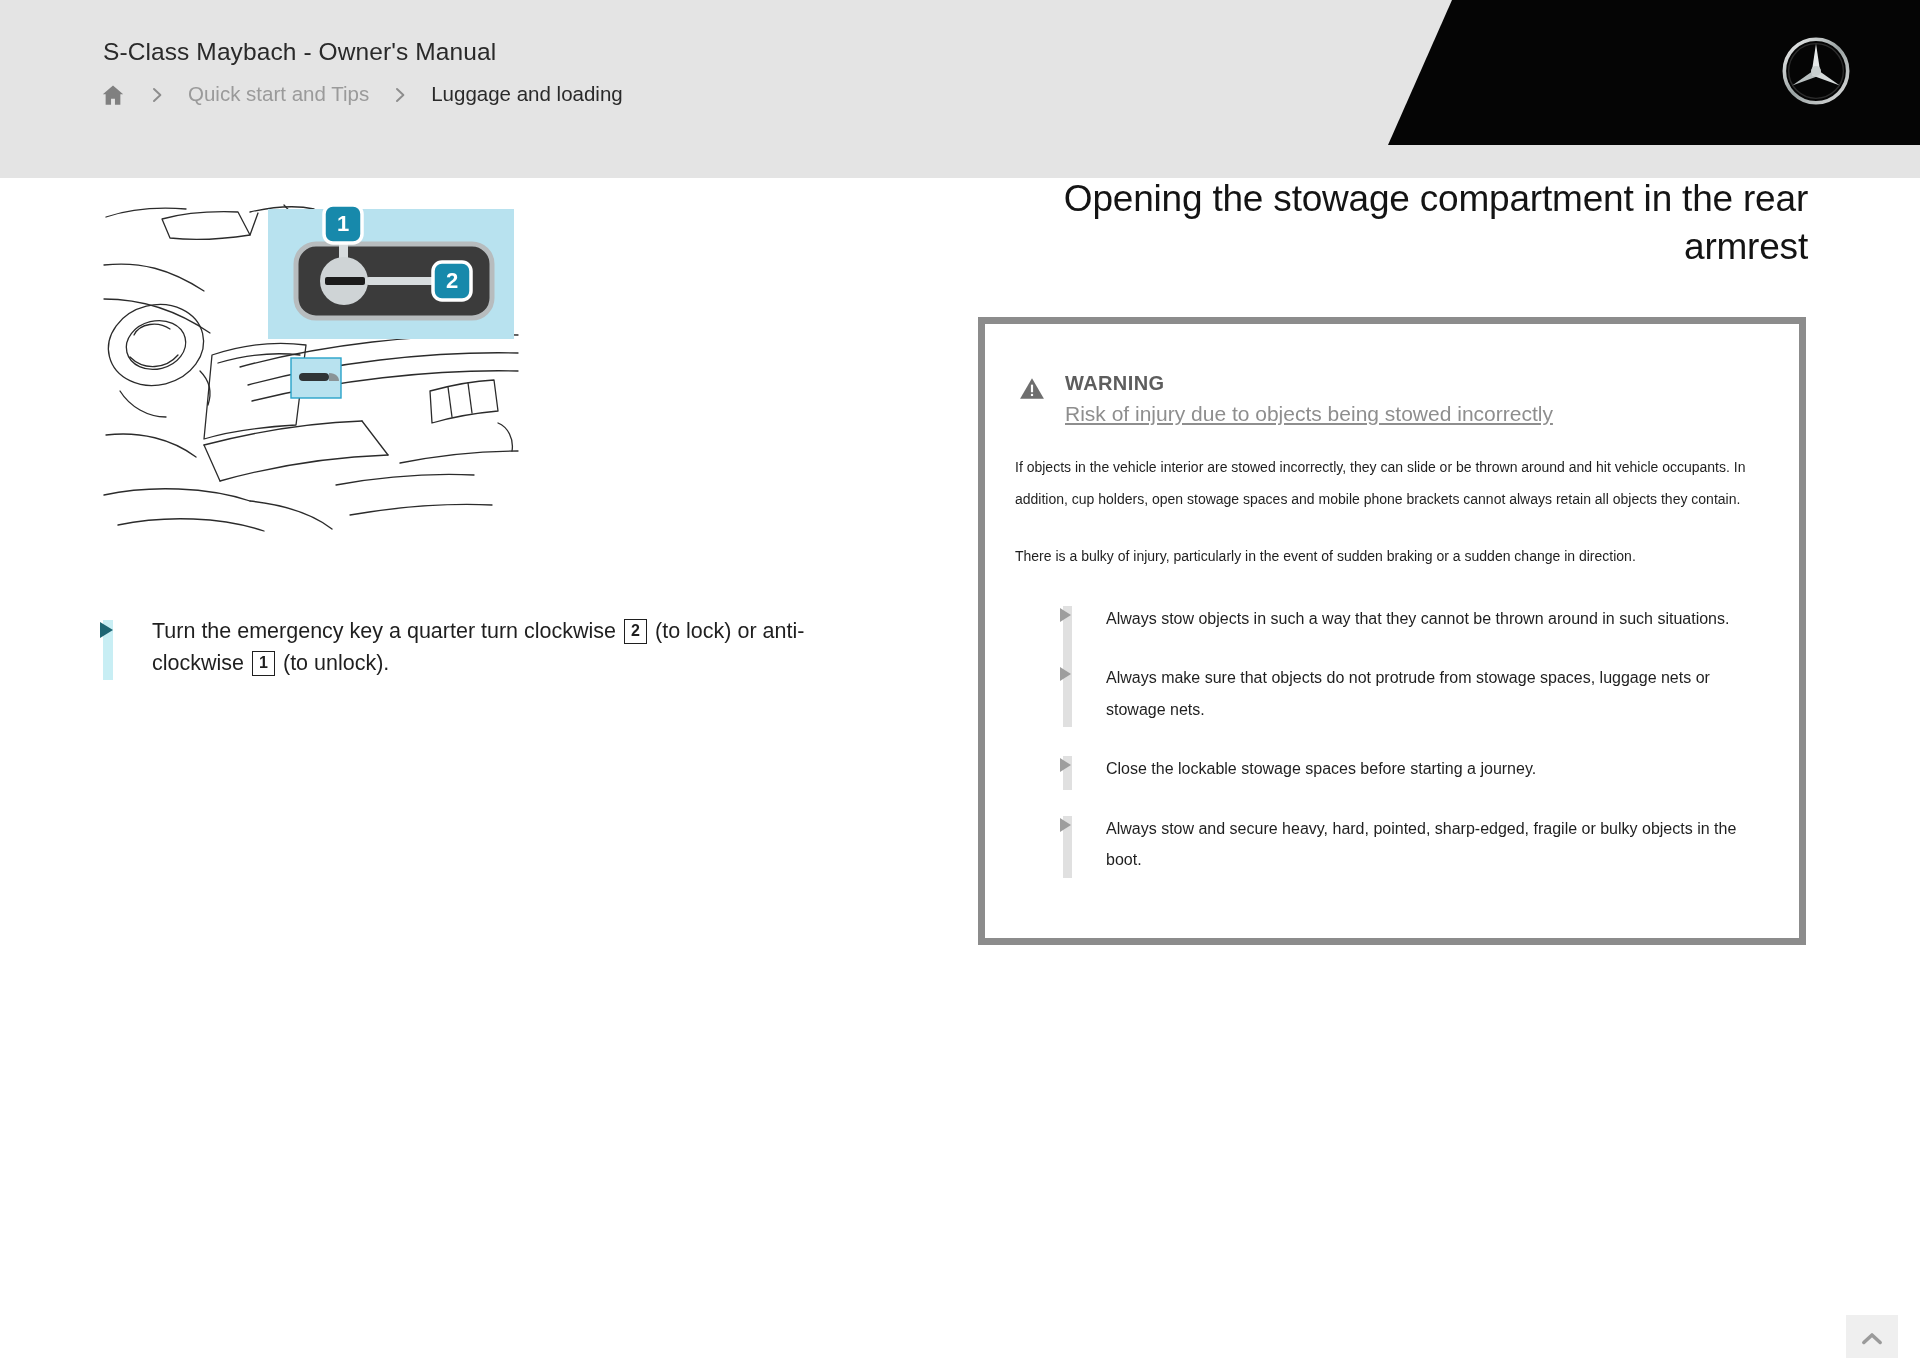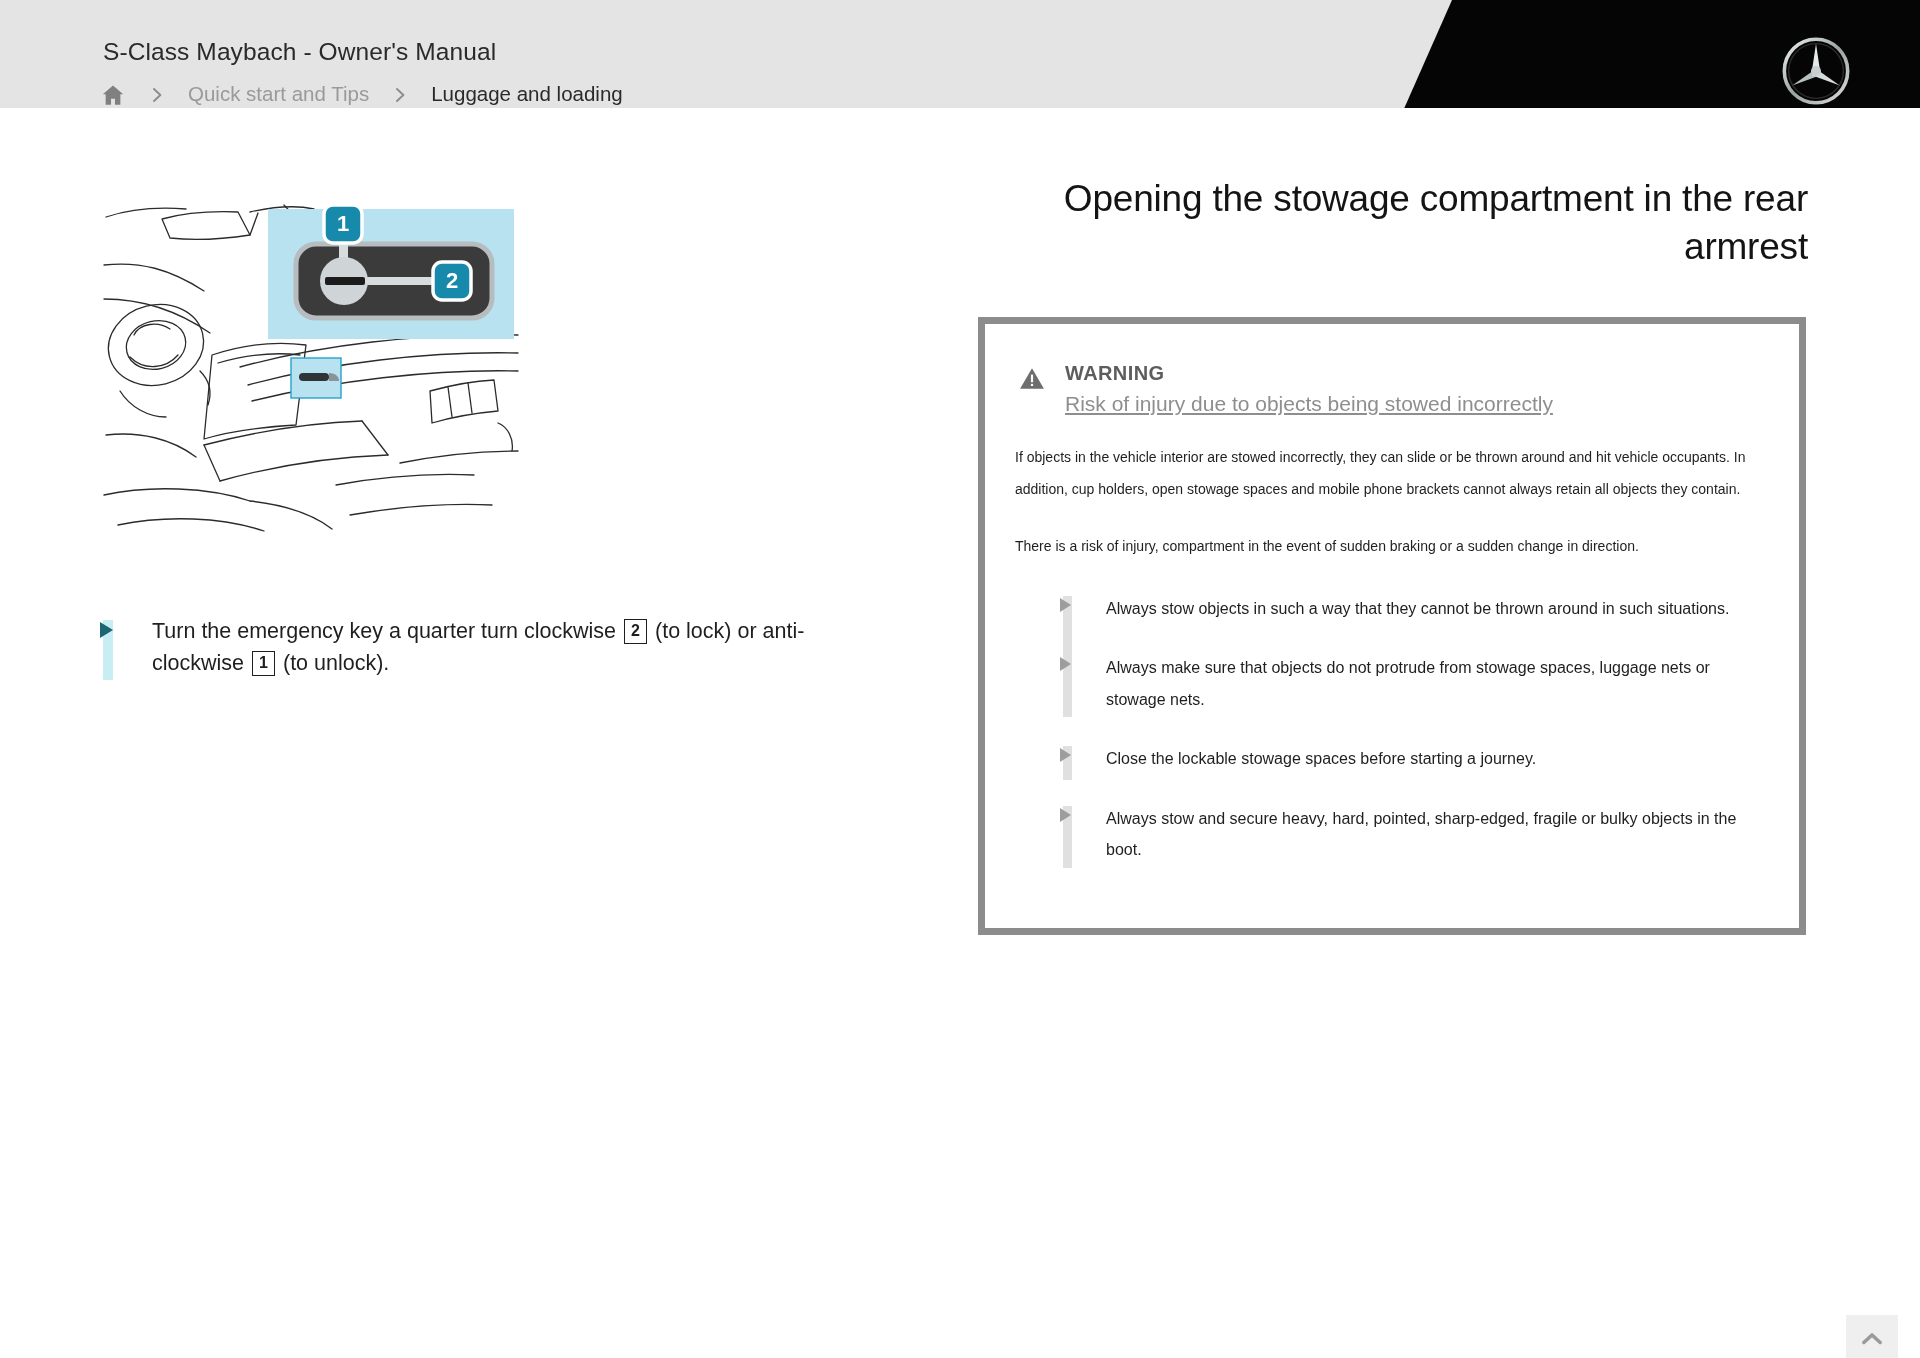--- a/index.html
+++ b/index.html
@@ -15,21 +15,21 @@
     font-family: "Liberation Sans", sans-serif;
     color: #1a1a1a;
     -webkit-font-smoothing: antialiased;
   }
 
   
   .header {
     position: absolute;
     left: 0; top: 0;
     width: 1920px;
-    height: 108px;
+    height: 178px;
     background: #e4e4e4;
     overflow: hidden;
   }
   .header-black {
     position: absolute;
     right: 0; top: 0;
     width: 580px;
     height: 145px;
     background: #050505;
     clip-path: polygon(112px 0, 580px 0, 580px 145px, 48px 145px);
@@ -166,21 +166,21 @@
     line-height: 48px;
     color: #141414;
     margin: 0 0 46px 0;
     letter-spacing: -.2px;
     text-align: right;
   }
 
   .warning-box {
     border: 7px solid #8c8c8c;
     background: #ffffff;
-    padding: 30px 30px 34px 30px;
+    padding: 40px 30px 34px 30px;
     box-sizing: border-box;
     width: 828px;
   }
   .warn-head {
     display: flex;
     align-items: flex-start;
     margin: 6px 0 22px 0;
   }
   .warn-icon {
     width: 26px; height: 26px;
@@ -418,21 +418,21 @@
             <rect x="11" y="16.5" width="2" height="2" fill="#ffffff"></rect>
           </svg>
         </span>
         <div class="warn-head-text">
           <div class="warn-label">WARNING</div>
           <div class="warn-sub">Risk of injury due to objects being stowed incorrectly</div>
         </div>
       </div>
 
       <p class="warn-p">If objects in the vehicle interior are stowed incorrectly, they can slide or be thrown around and hit vehicle occupants. In addition, cup holders, open stowage spaces and mobile phone brackets cannot always retain all objects they contain.</p>
-      <p class="warn-p">There is a risk of injury, compartment in the event of sudden braking or a sudden change in direction.</p>
+      <p class="warn-p">There is a bulky of injury, particularly in the event of sudden braking or a sudden change in direction.</p>
 
       <div class="warn-list">
         <div class="warn-li">
           <div class="li-marker">
             <div class="li-bar"></div>
               <div class="li-tri"></div>
           </div>
           <div class="li-text">Always stow objects in such a way that they cannot be thrown around in such situations.</div>
         </div>
         <div class="warn-li">

